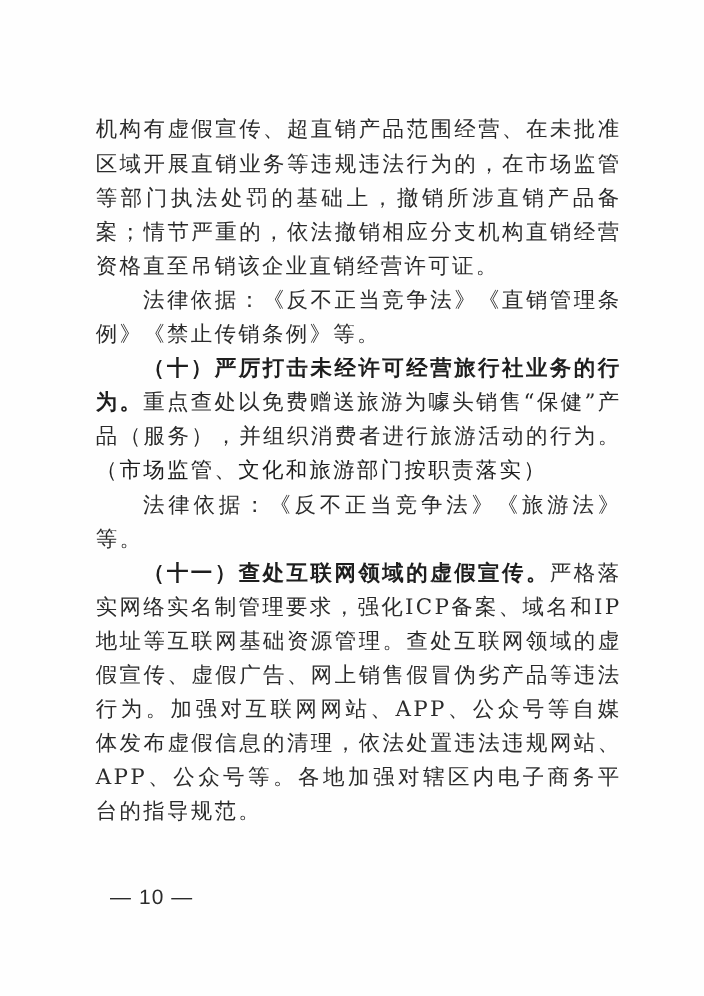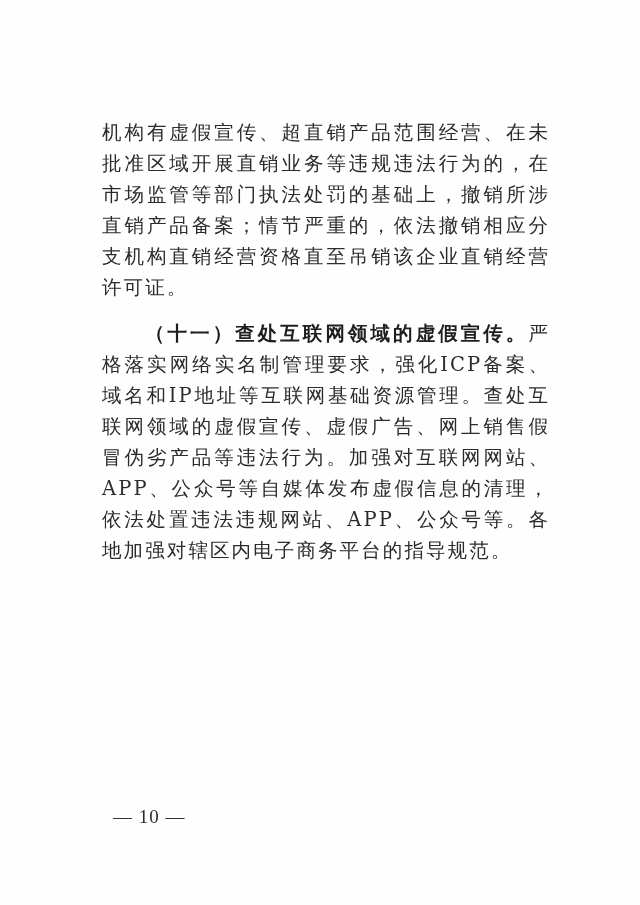--- a/index.html
+++ b/index.html
@@ -19,50 +19,58 @@
       left: 87px;
       top: 102px;
       width: 478px;
       font-family: "DejaVu Serif", "Liberation Serif", serif;
       font-size: 19.5px;
       line-height: 31px;
       color: #2b2b2b;
       letter-spacing: 2.1px;
     }
     .para {
-      margin: 15px;
+      margin: 0;
       text-align: justify;
       text-align-last: left;
     }
     .indent {
       text-indent: 43px;
     }
     .heading-inline {
       font-weight: bold;
       color: #1e1e1e;
     }
     .dept {
       color: #1e1e1e;
     }
     .page-number {
       position: absolute;
       left: 100px;
       top: 806px;
-      font-family: Liberation Serif, serif;
+      font-family: Liberation Sans, sans-serif;
       font-size: 19px;
       color: #2b2b2b;
       letter-spacing: 1px;
-      margin-left: 13px;
     }
   </style>
 </head>
 <body>
 
 <div class="page">
   <p class="para">
     <span>机构有虚假宣传、超直销产品范围经营、在未批准区域开展直销业务等违规违法行为的，在市场监管等部门执法处罚的基础上，撤销所涉直销产品备案；情节严重的，依法撤销相应分支机构直销经营资格直至吊销该企业直销经营许可证。</span>
   </p>
   <p class="para indent">
+    <span>法律依据：《反不正当竞争法》《直销管理条例》《禁止传销条例》等。</span>
+  </p>
+  <p class="para indent">
+    <span class="heading-inline">（十）严厉打击未经许可经营旅行社业务的行为。</span><span>重点查处以免费赠送旅游为噱头销售“保健”产品（服务），并组织消费者进行旅游活动的行为。</span><span class="dept">（市场监管、文化和旅游部门按职责落实）</span>
+  </p>
+  <p class="para indent">
+    <span>法律依据：《反不正当竞争法》《旅游法》等。</span>
+  </p>
+  <p class="para indent">
     <span class="heading-inline">（十一）查处互联网领域的虚假宣传。</span><span>严格落实网络实名制管理要求，强化ICP备案、域名和IP地址等互联网基础资源管理。查处互联网领域的虚假宣传、虚假广告、网上销售假冒伪劣产品等违法行为。加强对互联网网站、APP、公众号等自媒体发布虚假信息的清理，依法处置违法违规网站、APP、公众号等。各地加强对辖区内电子商务平台的指导规范。</span>
   </p>
 </div>
 
 <div class="page-number">— 10 —</div>
 
 </body></html>

